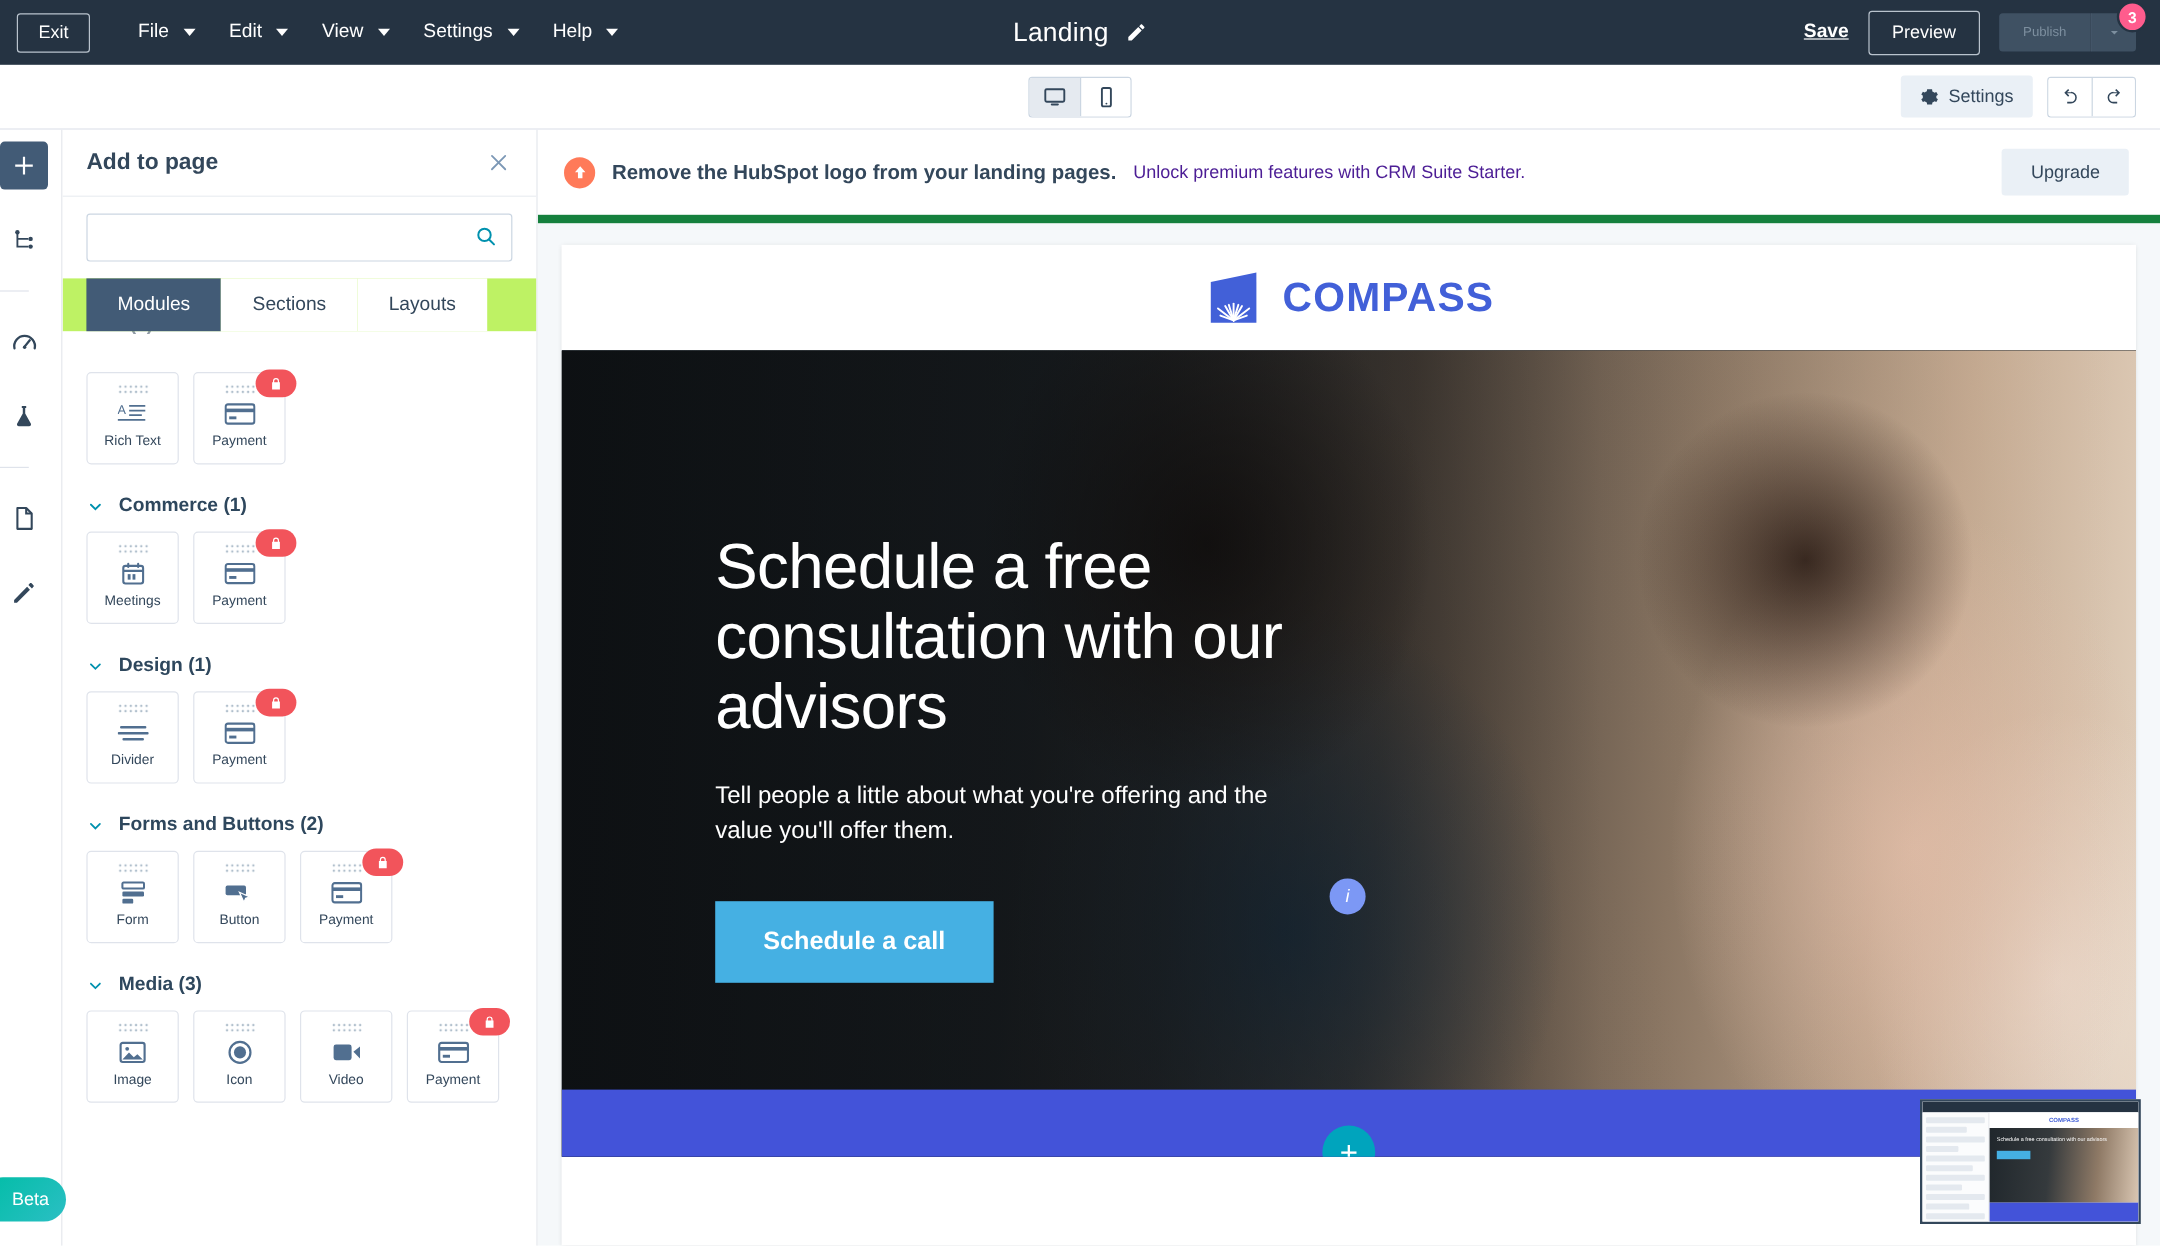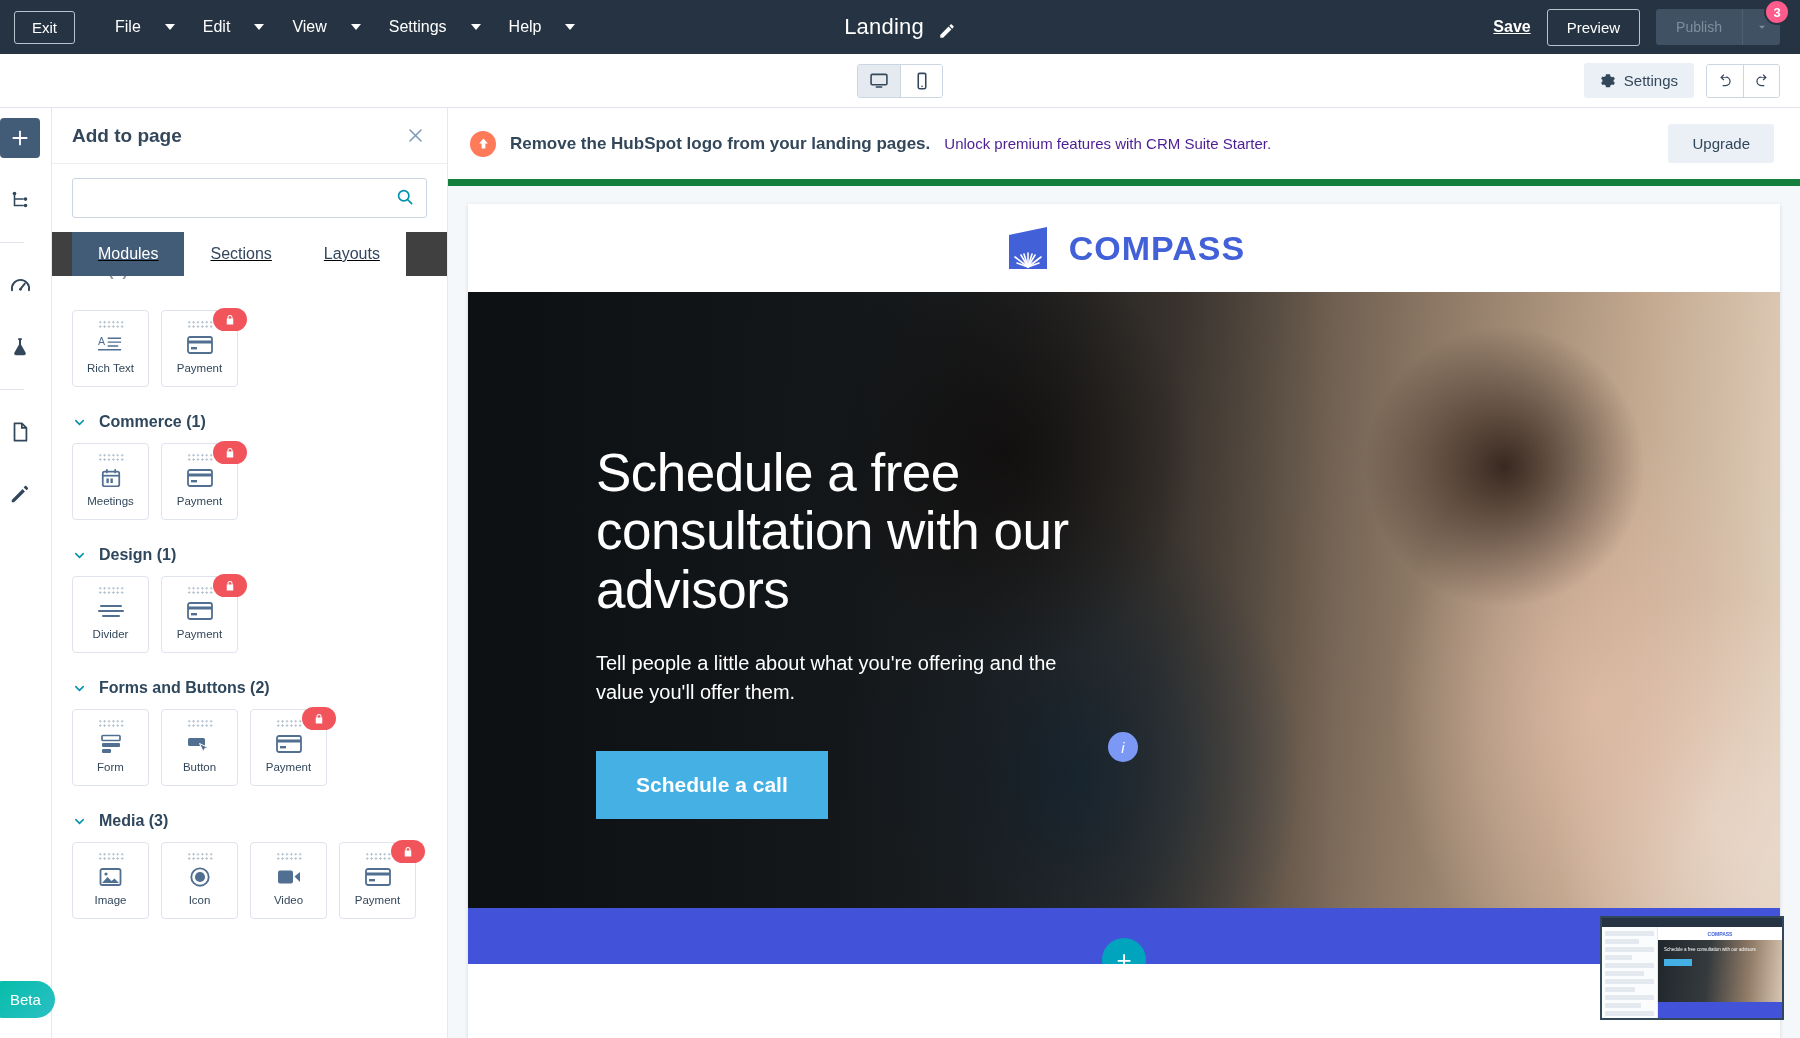--- a/index.html
+++ b/index.html
@@ -25,56 +25,56 @@
     color: #ffffff;
     background: transparent;
     border-radius: 3px;
     font-size: 15px;
     padding: 7px 17px;
     cursor: pointer;
     font-family: "Liberation Sans", sans-serif;
   }
   .menu-group { display: flex; align-items: center; margin-left: 26px; }
   .menu-item {
-    display: flex; align-items: center; gap: 24px;
+    display: flex; align-items: center; gap: 12px;
     color: #ffffff; font-size: 16px;
     padding: 8px 14px; cursor: pointer;
     white-space: nowrap;
   }
   .chev {
     width: 0; height: 0;
     border-left: 5px solid transparent;
     border-right: 5px solid transparent;
     border-top: 6px solid #ffffff;
     display: inline-block;
   }
   .title-wrap {
     position: absolute; left: 0; right: 0;
-    display: flex; align-items: flex-end; justify-content: center;
+    display: flex; align-items: center; justify-content: center;
     gap: 14px; pointer-events: none;
   }
   .page-title { color: #ffffff; font-size: 22px; letter-spacing: .2px; }
   .pencil-icon { pointer-events: auto; cursor: pointer; display: flex; }
   .topbar-right {
     margin-left: auto; display: flex; align-items: center;
     gap: 16px; padding-right: 20px; position: relative;
   }
   .save-link {
     color: #ffffff; font-size: 16px; font-weight: bold;
     text-decoration: underline; cursor: pointer;
   }
   .preview-btn {
     border: 1px solid #b9c3cd; color: #ffffff; background: transparent;
     border-radius: 3px; font-size: 15px; padding: 9px 19px; cursor: pointer;
     font-family: "Liberation Sans", sans-serif;
   }
   .publish-split { display: flex; position: relative; }
   .publish-btn {
     background: #3f5163; color: #7d8f9f; border: none;
-    border-radius: 3px 0 0 3px; font-size: 14px; padding: 10px 20px;
+    border-radius: 3px 0 0 3px; font-size: 11px; padding: 10px 20px;
     cursor: default; font-family: "Liberation Sans", sans-serif;
   }
   .publish-caret {
     background: #3f5163; border: none; border-left: 1px solid #4d5f71;
     border-radius: 0 3px 3px 0; width: 38px; cursor: default;
     display: flex; align-items: center; justify-content: center;
   }
   .notif-badge {
     position: absolute; top: -10px; right: -10px;
     width: 26px; height: 26px; border-radius: 50%;
@@ -165,21 +165,21 @@
     width: 100%; height: 40px; border: 1px solid #cbd6e2;
     border-radius: 3px; padding: 0 42px 0 12px; font-size: 15px;
     color: #33475b; outline: none; font-family: "Liberation Sans", sans-serif;
   }
   .search-icon-btn {
     position: absolute; right: 32px; top: 23px;
     background: none; border: none; cursor: pointer; display: flex;
   }
   .tabs {
     display: flex; margin-top: 14px; padding: 0 20px;
-    position: relative; z-index: 6; background: #404040; text-decoration: underline;
+    position: relative; z-index: 6; background: #bef264;
   }
   .tab {
     font-size: 16px; color: #33475b; padding: 13px 26px;
     cursor: pointer; background: #ffffff; white-space: nowrap;
   }
   .tab.active { background: #425b76; color: #ffffff; }
   .scroll-area {
     position: absolute; top: 196px; left: 0; right: 0; bottom: 0;
     overflow: hidden; padding: 0 20px;
   }

